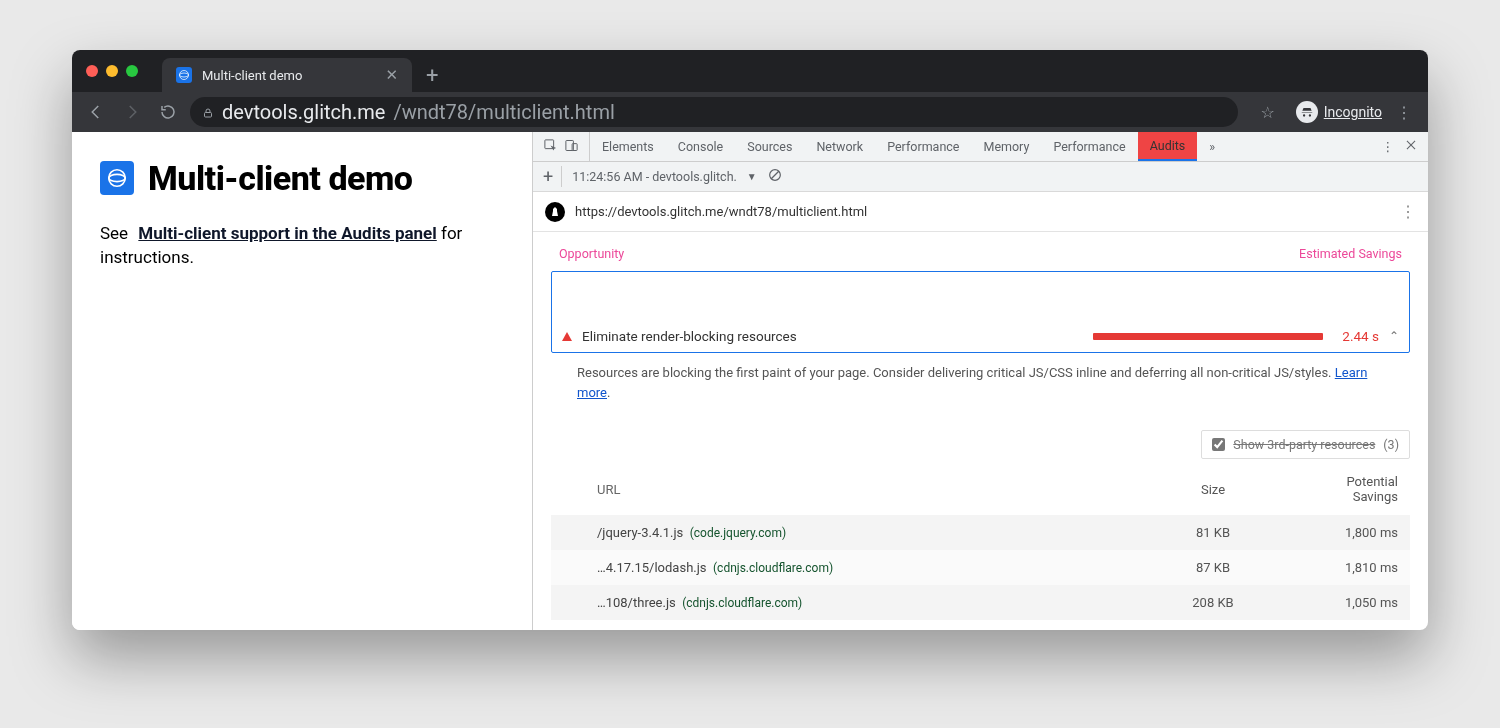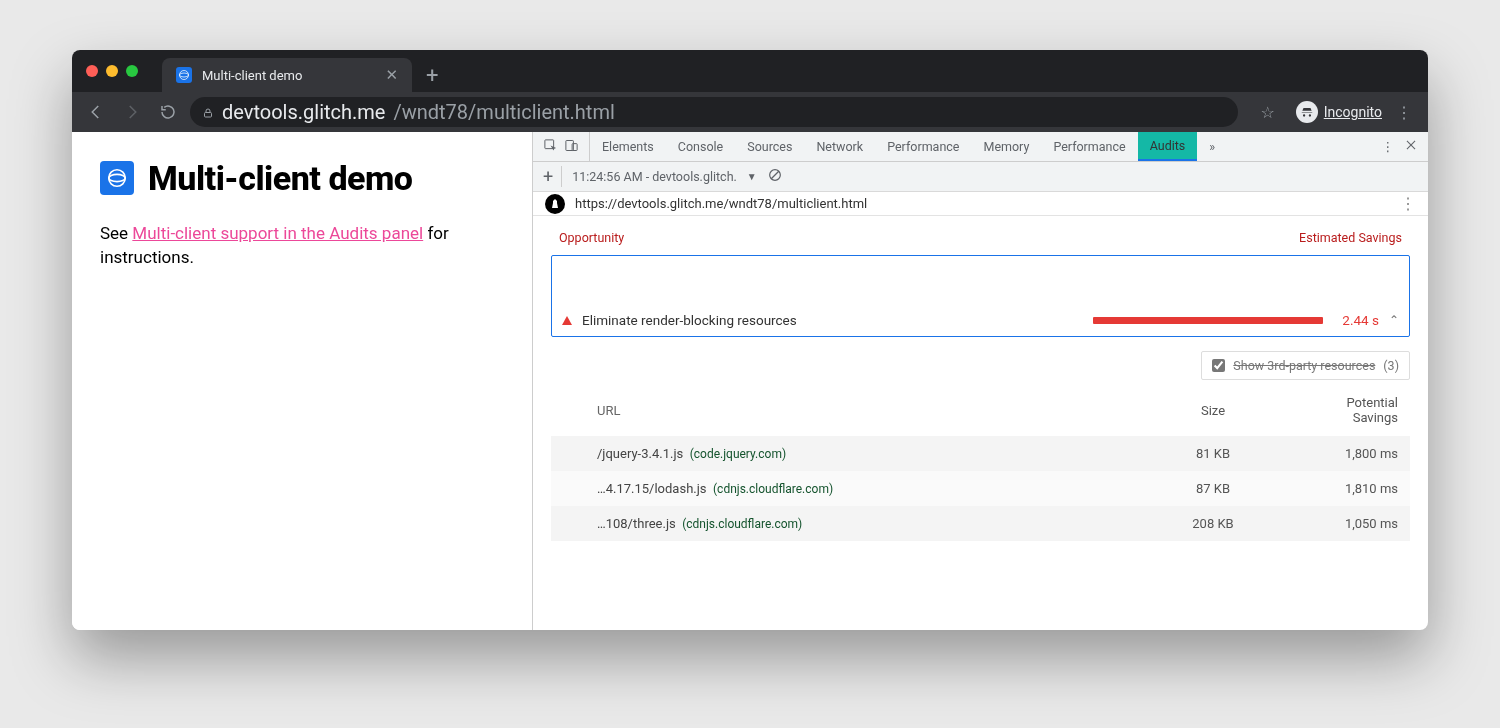--- a/index.html
+++ b/index.html
@@ -26,41 +26,41 @@
   .incog{display:flex;align-items:center;gap:6px;color:#e8eaed;font-size:14px;margin-left:6px;text-decoration:underline;}
   .incog .badge{width:22px;height:22px;border-radius:50%;background:#e8eaed;display:flex;align-items:center;justify-content:center;}
   .incog .badge svg{width:14px;height:14px;fill:#35363a;}
   
   .content{flex:1;display:flex;min-height:0;}
   .page{width:460px;background:#fff;padding:26px 28px;color:#000;overflow:auto;}
   .page h1{display:flex;align-items:center;gap:14px;font-size:34px;font-weight:800;letter-spacing:-0.5px;}
   .page h1 .logo{width:34px;height:34px;border-radius:4px;background:#1a73e8;display:flex;align-items:center;justify-content:center;}
   .page h1 .logo svg{width:22px;height:22px;fill:none;stroke:#fff;stroke-width:1.8;}
   .page p{margin-top:24px;font-size:17px;line-height:1.4;}
-  .page a{color:#ec4899;font-weight:400;text-decoration:underline;}
+  .page a{color:#0f172a;font-weight:700;text-decoration:underline;margin-left:6px;}
   
   .devtools{flex:1;display:flex;flex-direction:column;border-left:1px solid #cdcdcd;min-width:0;}
   .dt-tabs{height:30px;background:#f1f3f4;border-bottom:1px solid #cdcdcd;display:flex;align-items:stretch;font-size:12.5px;color:#5f6368;}
   .dt-tabs .lefticons{display:flex;align-items:center;gap:6px;padding:0 10px;border-right:1px solid #cdcdcd;}
   .dt-tabs .lefticons svg{width:15px;height:15px;stroke:#5f6368;fill:none;stroke-width:1.6;}
   .dt-tab{padding:0 12px;display:flex;align-items:center;cursor:pointer;white-space:nowrap;}
-  .dt-tab.active{color:#333;border-bottom:2px solid #1a73e8;background:#14b8a6;}
+  .dt-tab.active{color:#333;border-bottom:2px solid #1a73e8;background:#ef4444;}
   .dt-tabs .spacer{flex:1;}
   .dt-tabs .right{display:flex;align-items:center;gap:10px;padding:0 10px;}
   .dt-tabs .right svg{width:14px;height:14px;stroke:#5f6368;fill:none;stroke-width:1.8;}
   .dt-sub{height:30px;background:#f1f3f4;border-bottom:1px solid #d9d9d9;display:flex;align-items:center;padding:0 10px;gap:10px;font-size:12.5px;color:#5f6368;}
   .dt-sub .plus{font-size:18px;color:#5f6368;padding-right:8px;border-right:1px solid #cdcdcd;cursor:pointer;}
   .dt-sub .caret{font-size:10px;color:#5f6368;}
   .dt-sub .nosign svg{width:16px;height:16px;stroke:#5f6368;fill:none;stroke-width:1.8;}
-  .dt-urlrow{height:24px;border-bottom:1px solid #e3e3e3;display:flex;align-items:center;padding:0 12px;gap:10px;font-size:13px;color:#333;}
+  .dt-urlrow{height:40px;border-bottom:1px solid #e3e3e3;display:flex;align-items:center;padding:0 12px;gap:10px;font-size:13px;color:#333;}
   .dt-urlrow .badge{width:20px;height:20px;border-radius:50%;background:#000;display:flex;align-items:center;justify-content:center;}
   .dt-urlrow .badge svg{width:12px;height:12px;fill:#fff;}
   .dt-urlrow .dots{margin-left:auto;color:#888;font-size:16px;cursor:pointer;}
   .audit{flex:1;overflow:auto;padding:8px 18px 18px;}
-  .aud-head{display:flex;justify-content:space-between;font-size:12.5px;color:#b91c1c;padding:6px 8px 10px;}
+  .aud-head{display:flex;justify-content:space-between;font-size:12.5px;color:#ec4899;padding:6px 8px 10px;}
   .opp{border:1.5px solid #1a73e8;border-radius:2px;background:#fff;}
   .opp-row{display:flex;align-items:center;padding:8px 10px;gap:10px;font-size:13.5px;color:#333;margin-top:48px;}
   .tri{width:0;height:0;border-left:5px solid transparent;border-right:5px solid transparent;border-bottom:9px solid #e53935;}
   .opp-row .bar{flex:0 0 230px;height:7px;background:#e53935;border-radius:1px;margin-left:auto;}
   .opp-row .val{color:#e53935;font-weight:400;min-width:46px;text-align:right;}
   .opp-row .chev{color:#777;font-size:12px;}
   .opp-desc{padding:10px 26px 14px;font-size:13px;color:#555;line-height:1.5;}
   .opp-desc a{color:#1155cc;text-decoration:underline;}
   .toggle3p{margin:14px 0 4px auto; width:fit-content;border:1px solid #ddd;border-radius:2px;padding:6px 10px;font-size:12.5px;color:#777;display:flex;align-items:center;gap:8px;}
   .toggle3p .lbl{text-decoration:line-through;}
@@ -214,20 +214,23 @@
         <div class="opp">
           <div class="opp-row">
             <span class="tri"></span>
             <span>Eliminate render-blocking resources</span>
             <span class="bar"></span>
             <span class="val">2.44 s</span>
             <span class="chev">⌃</span>
           </div>
         </div>
 
+        <div class="opp-desc">
+          <span>Resources are blocking the first paint of your page. Consider delivering critical JS/CSS inline and deferring all non-critical JS/styles. </span><a href="#">Learn more</a><span>.</span>
+        </div>
 
         <div class="toggle3p">
           <input type="checkbox" checked="" style="">
           <span class="lbl">Show 3rd-party resources</span>
           <span>(3)</span>
         </div>
 
         <div class="tbl">
           <div class="hrow">
             <span class="c-url">URL</span>

